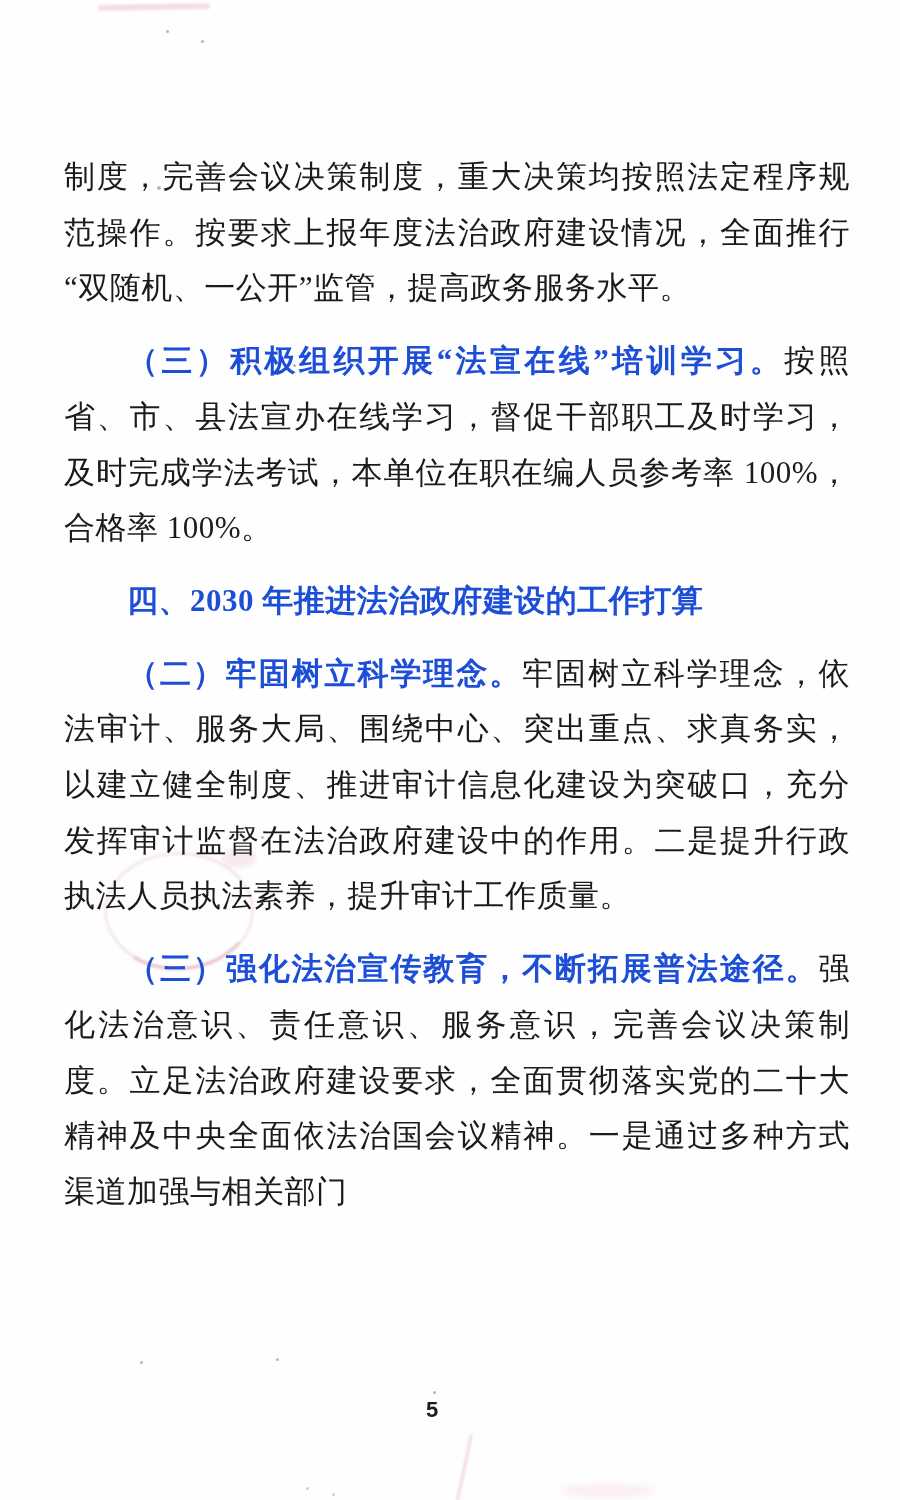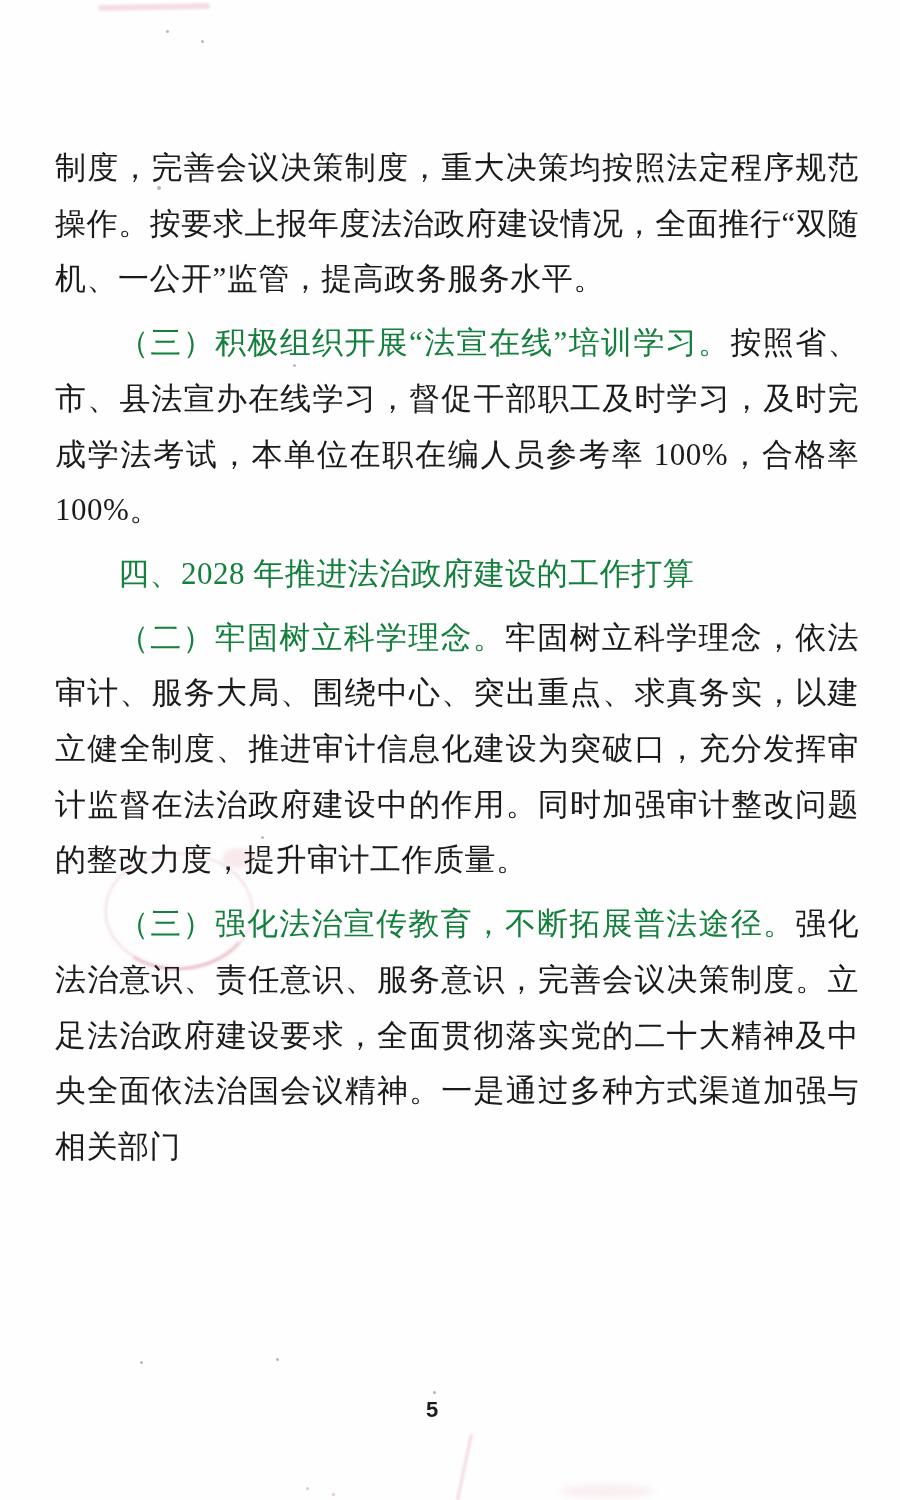--- a/index.html
+++ b/index.html
@@ -18,23 +18,23 @@
   .doc-body {
     position: absolute;
     left: 47px; right: 33px; top: 132px;
     color: #1b1b1b;
     font-size: 31px;
     line-height: 55.7px;
     text-align: justify;
     text-justify: inter-character;
     letter-spacing: 0.5px;
   }
-  p.para { margin: 8px; padding: 0; }
+  p.para { margin: 17px; padding: 0; }
   p.para.indent { text-indent: 63px; }
-  p.para b { font-weight: 400; color: #15803d; }
+  p.para b { font-weight: 700; color: #1d4ed8; }
   p.para.heading { font-weight: 700; }
   
   .page-number {
     position: absolute;
     left: 417px; top: 1397px;
     width: 30px;
     text-align: center;
     font-family: "Liberation Sans", sans-serif;
     font-weight: 700;
     font-size: 22px;
@@ -132,19 +132,19 @@
   <div class="speck s5"></div>
   <div class="speck s6"></div>
   <div class="speck s7"></div>
   <div class="speck s8"></div>
   <div class="speck pink s9"></div>
   <div class="speck pink s10"></div>
 
   <div class="doc-body" id="doc-body">
       <p class="para"><span>制度，完善会议决策制度，重大决策均按照法定程序规范操作。按要求上报年度法治政府建设情况，全面推行“双随机、一公开”监管，提高政务服务水平。</span></p>
       <p class="para indent"><b>（三）积极组织开展“法宣在线”培训学习。</b><span>按照省、市、县法宣办在线学习，督促干部职工及时学习，及时完成学法考试，本单位在职在编人员参考率 100%，合格率 100%。</span></p>
-      <p class="para indent heading"><b>四、2028 年推进法治政府建设的工作打算</b></p>
-      <p class="para indent"><b>（二）牢固树立科学理念。</b><span>牢固树立科学理念，依法审计、服务大局、围绕中心、突出重点、求真务实，以建立健全制度、推进审计信息化建设为突破口，充分发挥审计监督在法治政府建设中的作用。同时加强审计整改问题的整改力度，提升审计工作质量。</span></p>
+      <p class="para indent heading"><b>四、2030 年推进法治政府建设的工作打算</b></p>
+      <p class="para indent"><b>（二）牢固树立科学理念。</b><span>牢固树立科学理念，依法审计、服务大局、围绕中心、突出重点、求真务实，以建立健全制度、推进审计信息化建设为突破口，充分发挥审计监督在法治政府建设中的作用。二是提升行政执法人员执法素养，提升审计工作质量。</span></p>
       <p class="para indent"><b>（三）强化法治宣传教育，不断拓展普法途径。</b><span>强化法治意识、责任意识、服务意识，完善会议决策制度。立足法治政府建设要求，全面贯彻落实党的二十大精神及中央全面依法治国会议精神。一是通过多种方式渠道加强与相关部门</span></p>
     </div>
 
   <div class="page-number">5</div>
 </div>
 
 </body></html>

